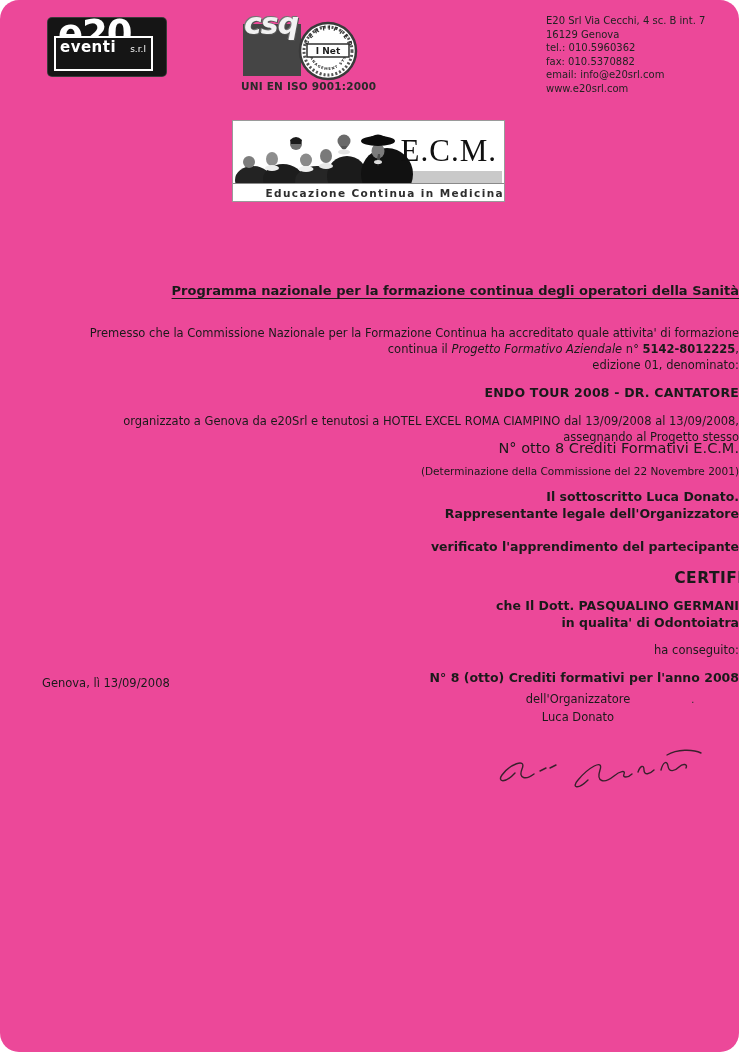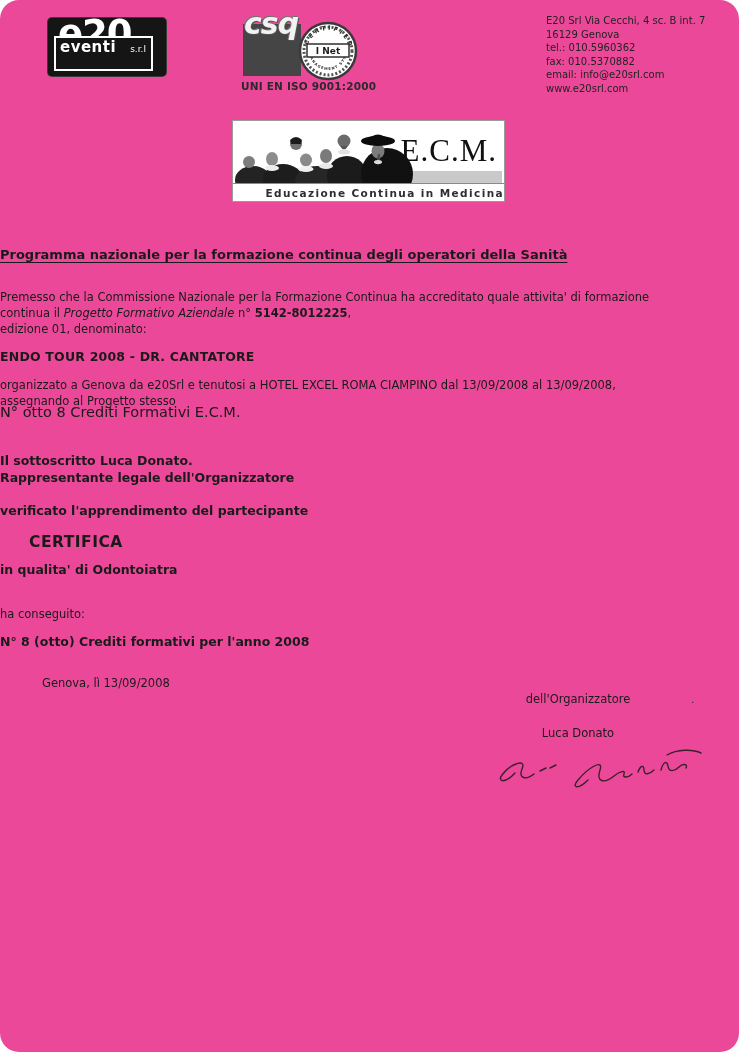--- a/index.html
+++ b/index.html
@@ -52,39 +52,39 @@
     font-size:31px; color:#101010; z-index:2; letter-spacing:1px;
   }
   .ecm-painting { position:absolute; left:2px; top:5px; z-index:1; }
   .ecm-caption-strip {
     position:absolute; left:0; right:0; bottom:0; height:17px; background:#ffffff;
     border-top:1px solid #8a8a8a; display:flex; align-items:center; justify-content:flex-end;
   }
   .ecm-caption { font-size:10.5px; font-weight:bold; color:#2e2e2e; letter-spacing:1.4px; white-space:nowrap; }
 
   
-  .cl { position:absolute; left:0; width:739px; text-align:left; white-space:nowrap; }
+  .cl { position:absolute; left:0; width:739px; text-align:right; white-space:nowrap;margin-top:36px; }
   .doc-title { top:247px; font-size:13px; font-weight:bold; text-decoration:underline; text-underline-offset:3px; }
   .premise { top:289px; font-size:11.5px; line-height:16px; }
   .course-title { top:349px; font-size:12.5px; font-weight:bold; letter-spacing:0.2px; }
   .organized { top:377px; font-size:11.5px; line-height:16px; }
   .credits-line { top:404px; font-size:14.5px; }
   .credits-line b { font-weight:normal; }
   .determination { top:429px; font-size:10.5px; }
   .undersigned { top:452px; font-size:12.5px; font-weight:bold; line-height:17px; }
   .verified { top:503px; font-size:12.5px; font-weight:bold; }
   .certifies { top:533px; font-size:15.5px; font-weight:bold; letter-spacing:0.5px;padding-left:29px; }
   .participant { top:561px; font-size:12.5px; font-weight:bold; line-height:17px; }
   .achieved { top:607px; font-size:11.5px; }
   .credits-awarded { top:634px; font-size:12.5px; font-weight:bold; }
 
   
   .place-date { position:absolute; left:42px; top:676px; font-size:11.5px; }
   .rep-block { position:absolute; left:458px; top:691px; width:240px; text-align:center; font-size:11.5px; line-height:16px; }
-  .rep-name { margin-top:18px; }
+  .rep-name { margin-top:2px; }
   .stray-mark { position:absolute; left:691px; top:693px; font-size:11px; color:#333; }
   .signature { position:absolute; left:495px; top:740px; }
 </style>
 </head>
 <body>
 
 <div class="page">
 
   <div class="e20-logo">
     <div class="e20-mark">e20</div>
@@ -170,31 +170,33 @@
 
   <div class="cl course-title">ENDO TOUR 2008 - DR. CANTATORE</div>
 
   <div class="cl organized">
     <div>organizzato a Genova da e20Srl e tenutosi a HOTEL EXCEL ROMA CIAMPINO dal 13/09/2008 al 13/09/2008,</div>
     <div>assegnando al Progetto stesso</div>
   </div>
 
   <div class="cl credits-line"><span>N° </span><b>otto 8</b><span> Crediti Formativi E.C.M.</span></div>
 
+  <div class="cl determination">(Determinazione della Commissione del 22 Novembre 2001)</div>
 
   <div class="cl undersigned">
     <div>Il sottoscritto Luca Donato.</div>
     <div>Rappresentante legale dell'Organizzatore</div>
   </div>
 
   <div class="cl verified">verificato l'apprendimento del partecipante</div>
 
   <div class="cl certifies">CERTIFICA</div>
 
   <div class="cl participant">
+    <div>che Il Dott. PASQUALINO GERMANI</div>
     <div>in qualita' di Odontoiatra</div>
   </div>
 
   <div class="cl achieved">ha conseguito:</div>
 
   <div class="cl credits-awarded">N° 8 (otto) Crediti formativi per l'anno 2008</div>
 
   <div class="place-date">Genova, lì 13/09/2008</div>
 
   <div class="rep-block">

